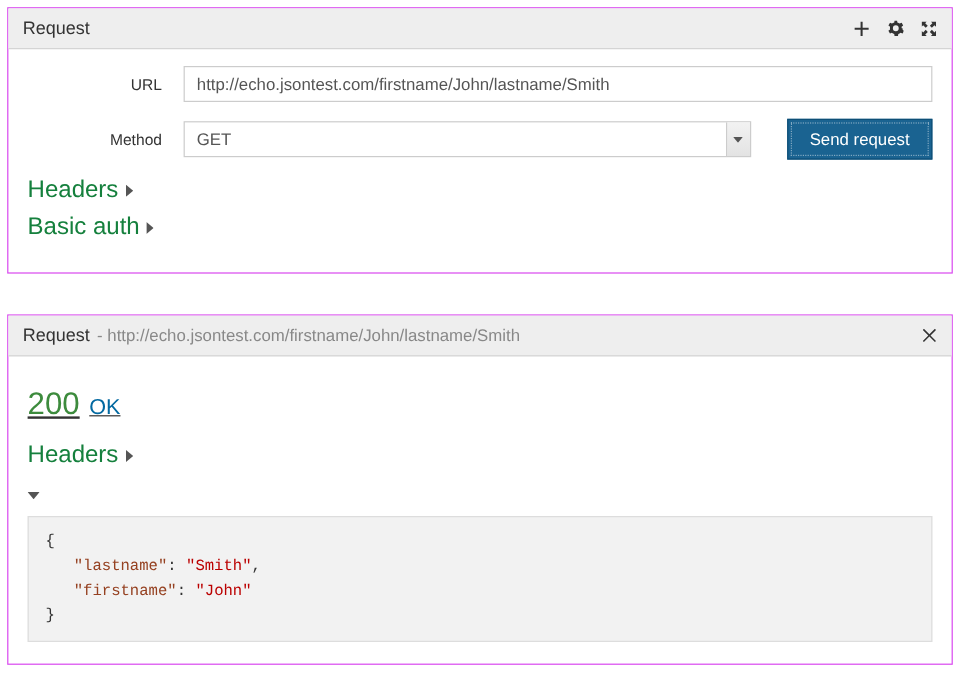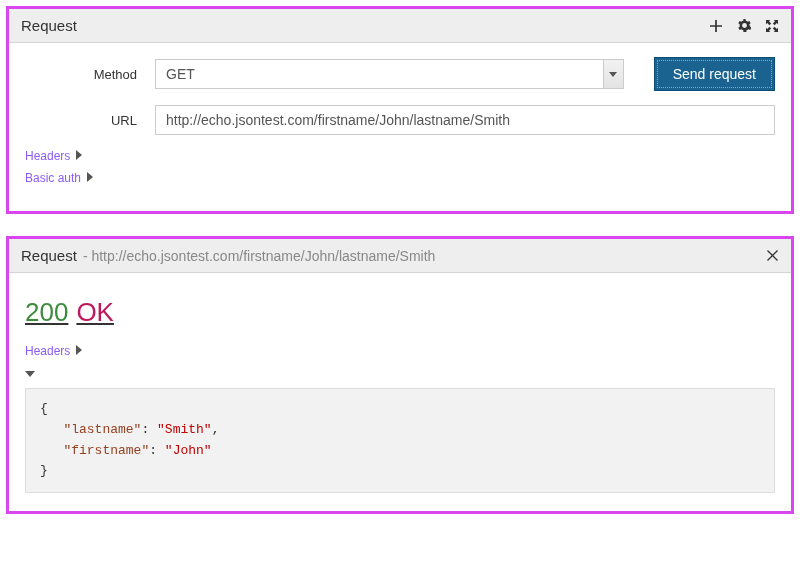--- a/index.html
+++ b/index.html
@@ -4,22 +4,22 @@
   <style>
     * { box-sizing: border-box; margin: 0; padding: 0; }
     body {
       font-family: "Segoe UI", Arial, sans-serif;
       font-size: 14px;
       color: #333;
       background: #fff;
       padding: 6px;
     }
     .panel {
-      border: 3px solid #d946ef;
-      margin-bottom: 22px;
+      border: 1px solid #d946ef;
+      margin-bottom: 34px;
       background: #fff;
     }
     .panel-header {
       background: #eeeeee;
       border-bottom: 1px solid #d4d4d4;
       padding: 8px 12px;
       display: flex;
       align-items: center;
       justify-content: space-between;
     }
@@ -113,41 +113,41 @@
       background: #1a6391;
       color: #fff;
       border: 1px solid #0d4e76;
       padding: 8px 18px;
       font-size: 14px;
       cursor: pointer;
       outline: 1px dotted rgba(255,255,255,0.45);
       outline-offset: -4px;
     }
     .collapsible {
-      font-size: 12px;
-      color: #8b5cf6;
+      font-size: 20px;
+      color: #15803d;
       cursor: pointer;
       margin: 6px 0 8px 0;
       display: flex;
       align-items: center;
       gap: 6px;
     }
     .chev {
       display: inline-block;
     }
     .status-line {
       font-size: 26px;
       margin: 10px 0 16px 0;
       display: flex;
       align-items: baseline;
       gap: 8px;
       text-decoration: underline;
     }
     .status-code { color: #3d8b3d; }
-    .status-text { color: #be185d; font-size: 26px; }
+    .status-text { color: #0369a1; font-size: 18px; }
     .code-block {
       background: #f2f2f2;
       border: 1px solid #ddd;
       padding: 10px 14px;
       font-family: Consolas, "Courier New", monospace;
       font-size: 13px;
       line-height: 1.6;
       color: #333;
       white-space: pre;
       margin-top: 8px;
@@ -176,40 +176,40 @@
           </svg>
       </span>
       <span class="hicon">
         <svg viewBox="0 0 14 14" width="12" height="12">
             <path fill="currentColor" d="M0 0h5L3.5 1.5 6 4 4 6 1.5 3.5 0 5V0zm14 0v5l-1.5-1.5L10 6 8 4l2.5-2.5L9 0h5zM0 14V9l1.5 1.5L4 8l2 2-2.5 2.5L5 14H0zm14 0H9l1.5-1.5L8 10l2-2 2.5 2.5L14 9v5z"></path>
           </svg>
       </span>
     </div>
   </div>
   <div class="panel-body">
+    <div class="form-row">
+      <div class="form-label">URL</div>
+      <div class="form-field">
+        <input class="text-input" type="text" value="http://echo.jsontest.com/firstname/John/lastname/Smith" style="">
+      </div>
+    </div>
     <div class="form-row">
       <div class="form-label">Method</div>
       <div class="form-field">
         <div class="select-wrap">
           <button class="select">GET</button>
           <span class="select-arrow">
             <svg viewBox="0 0 10 6" width="8" height="5">
                 <path d="M0 0h10L5 6z" fill="#555"></path>
               </svg>
           </span>
         </div>
         <button class="btn-primary">Send request</button>
       </div>
     </div>
-    <div class="form-row">
-      <div class="form-label">URL</div>
-      <div class="form-field">
-        <input class="text-input" type="text" value="http://echo.jsontest.com/firstname/John/lastname/Smith" style="">
-      </div>
-    </div>
     <div class="collapsible">
       <span>Headers</span>
       <span class="chev">
         <svg viewBox="0 0 6 10" width="6" height="10">
             <path d="M0 0l6 5-6 5z" fill="#555"></path>
           </svg>
       </span>
     </div>
     <div class="collapsible">
       <span>Basic auth</span>

